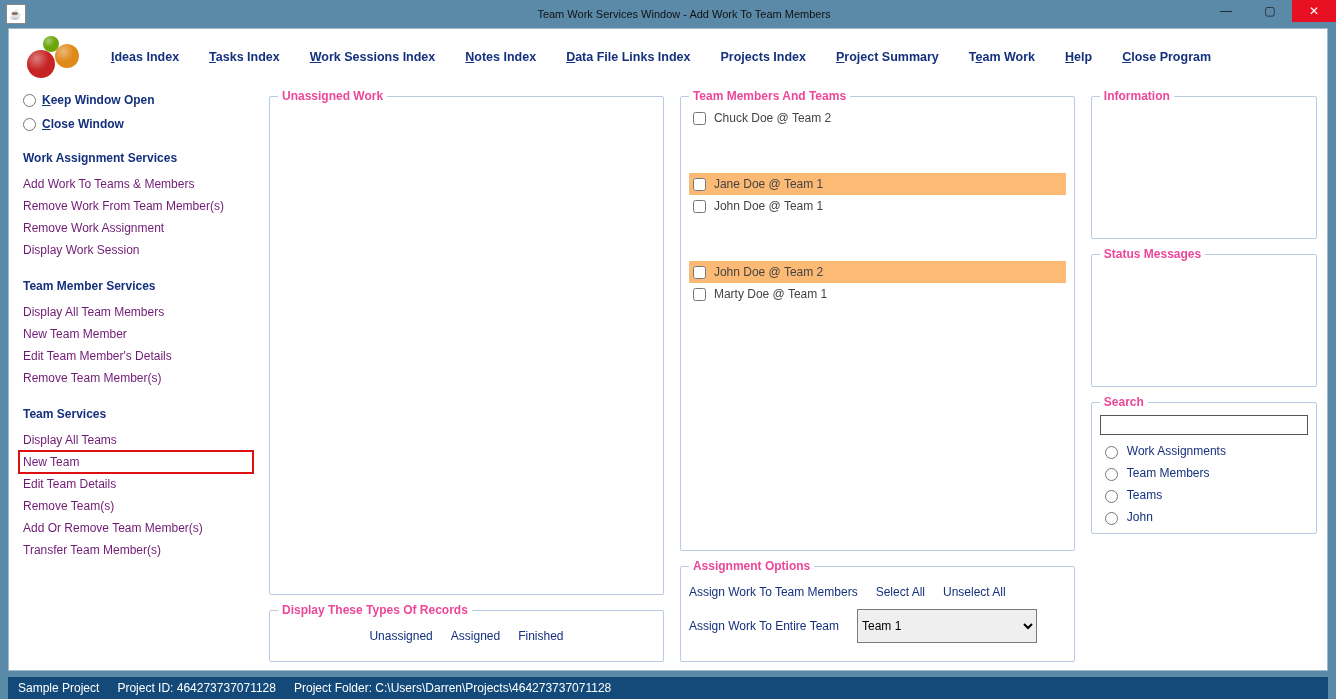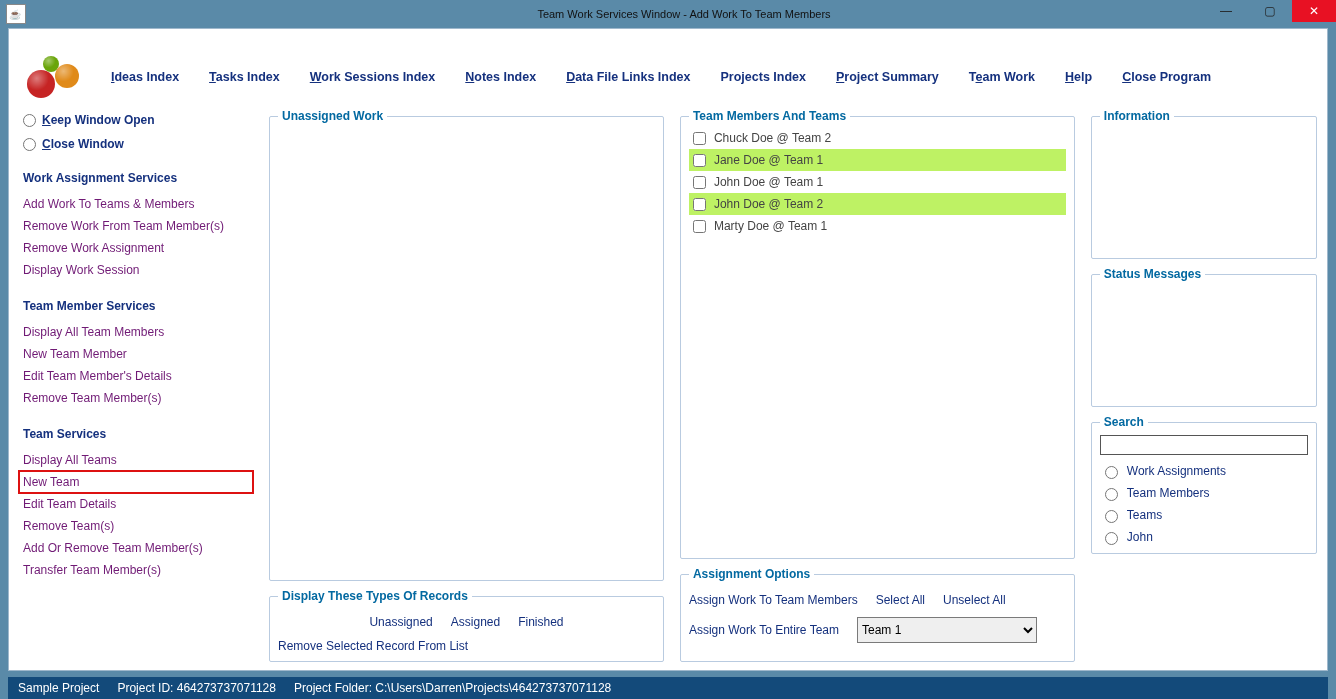--- a/index.html
+++ b/index.html
@@ -5,53 +5,53 @@
   * { box-sizing: border-box; }
   html, body { margin: 0; padding: 0; font-family: "Segoe UI", Tahoma, Arial, sans-serif; font-size: 12px; }
   .window { width: 1336px; height: 699px; background: #5a8aa8; position: relative; display: flex; flex-direction: column; }
   .titlebar { height: 28px; background: #5a8aa8; color: #000; display: flex; align-items: center; position: relative; }
   .title-icon { width: 20px; height: 20px; margin: 0 6px; display: flex; align-items: center; justify-content: center; background:#fff; border:1px solid #888; font-size:10px; }
   .title-text { flex: 1; text-align: center; font-size: 11px; color:#111; }
   .win-btns { display: flex; position:absolute; right:0; top:0; height:22px; }
   .win-btn { width: 44px; height: 22px; display: flex; align-items: center; justify-content: center; color: #222; font-size: 12px; }
   .win-btn.close { background: #e81123; color: #fff; }
   .chrome { flex: 1; background: #fff; margin: 0 8px 6px 8px; display: flex; flex-direction: column; border:1px solid #9fb8cc; }
-  .menubar { height: 56px; display: flex; align-items: center; gap: 0; padding: 0 12px; margin-top: 20px; }
+  .menubar { height: 56px; display: flex; align-items: center; gap: 0; padding: 0 12px; }
   .logo { width: 70px; height: 50px; position: relative; margin-right: 20px; }
   .ball { position: absolute; border-radius: 50%; background: radial-gradient(circle at 35% 30%, #fff6, transparent 45%); }
   .ball.r { width: 28px; height: 28px; left: 6px; top: 18px; background-color:#c62424; }
   .ball.g { width: 16px; height: 16px; left: 22px; top: 4px; background-color:#6aa50a; }
   .ball.o { width: 24px; height: 24px; left: 34px; top: 12px; background-color:#e08a19; }
   .menu-items { display:flex; gap: 30px; align-items:center; flex-wrap: nowrap; }
   .menu-item { color: #15317e; font-weight: bold; font-size: 12.5px; cursor: pointer; white-space: nowrap; }
   .menu-item u { text-decoration: underline; }
   .content { flex: 1; display: flex; gap: 16px; padding: 4px 10px 8px 10px; overflow: hidden; }
   .sidebar { width: 240px; display: flex; flex-direction: column; gap: 8px; padding-top:4px; }
   .radio-row { display: flex; align-items: center; gap: 6px; color:#15317e; font-weight:bold; margin-bottom:2px; padding-left:4px;}
   .radio-row input { margin:0; }
   .section-title { color: #15317e; font-weight: bold; margin-top: 10px; padding-left:4px;}
   .side-link { color: #701a75; padding: 4px 4px; cursor: pointer; }
   .side-link.highlight { outline: 2px solid #d11; outline-offset: -1px; }
   fieldset { border: 1px solid #b9cbe0; border-radius: 2px; margin: 0; padding: 6px 8px 8px 8px; }
-  legend { color: #0369a1; font-weight: bold; padding: 0 4px; font-size: 12px; }
+  legend { color: #ec4899; font-weight: bold; padding: 0 4px; font-size: 12px; }
   .col-center-left, .col-center-right { display: flex; flex-direction: column; gap: 8px; }
   .col-center-left { width: 405px; }
   .col-center-right { width: 405px; }
   .col-right { width: 232px; display:flex; flex-direction:column; gap:8px; }
   .unassigned-box { flex: 1; min-height: 440px; }
   .display-types { }
   .blue-link { color:#15317e; cursor:pointer; }
   .dt-row { display:flex; gap:18px; margin:6px 0 10px 0;justify-content:center; }
   .team-list { flex:1; min-height:440px; padding-top:4px;}
   .team-row { display:flex; align-items:center; gap:8px; padding:4px 4px; color:#444; }
-  .team-row.alt { background:#bef264; }
+  .team-row.alt { background:#fdba74;margin-top:44px; }
   .team-row input { margin:0; }
   .assign-opts {}
   .ao-row { display:flex; align-items:center; gap:18px; margin:6px 0 10px 0; color:#15317e; }
-  .ao-row select { width:180px; height:26px; border:1px solid #7a7a7a; font-size:12px; }
+  .ao-row select { width:180px; height:34px; border:1px solid #7a7a7a; font-size:12px; }
   .disp-records { text-align:center; font-size:14px; padding:4px 0 6px 0; color:#000;}
   .search-box input[type=text] { width:100%; height:20px; border:1px solid #555; font-size:12px; padding:1px 3px;}
   .search-opts { margin-top:8px; display:flex; flex-direction:column; gap:6px; color:#15317e;}
   .search-opts label { display:flex; align-items:center; gap:6px;}
   .info-box, .status-box { flex:0 0 auto; }
   .info-box fieldset, .status-box fieldset { height: 150px; }
   .status-box fieldset { height: 140px; }
   .statusbar { height: 22px; background:#134a7a; color:#fff; display:flex; align-items:center; gap:18px; padding:0 10px; font-size:12px; margin:0 8px 0 8px;}
 </style>
 </head>
@@ -132,21 +132,20 @@
         <fieldset class="unassigned-box">
           <legend>Unassigned Work</legend>
         </fieldset>
         <fieldset class="display-types">
           <legend>Display These Types Of Records</legend>
           <div class="dt-row">
             <span class="blue-link">Unassigned</span>
             <span class="blue-link">Assigned</span>
             <span class="blue-link">Finished</span>
           </div>
-          <div class="blue-link">Remove Selected Record From List</div>
         </fieldset>
       </div>
 
       <div class="col-center-right">
         <fieldset class="team-list">
           <legend>Team Members And Teams</legend>
           <div id="team-rows">
               <div class="team-row">
                 <input type="checkbox" style="">
                 <span>Chuck Doe @ Team 2</span>

